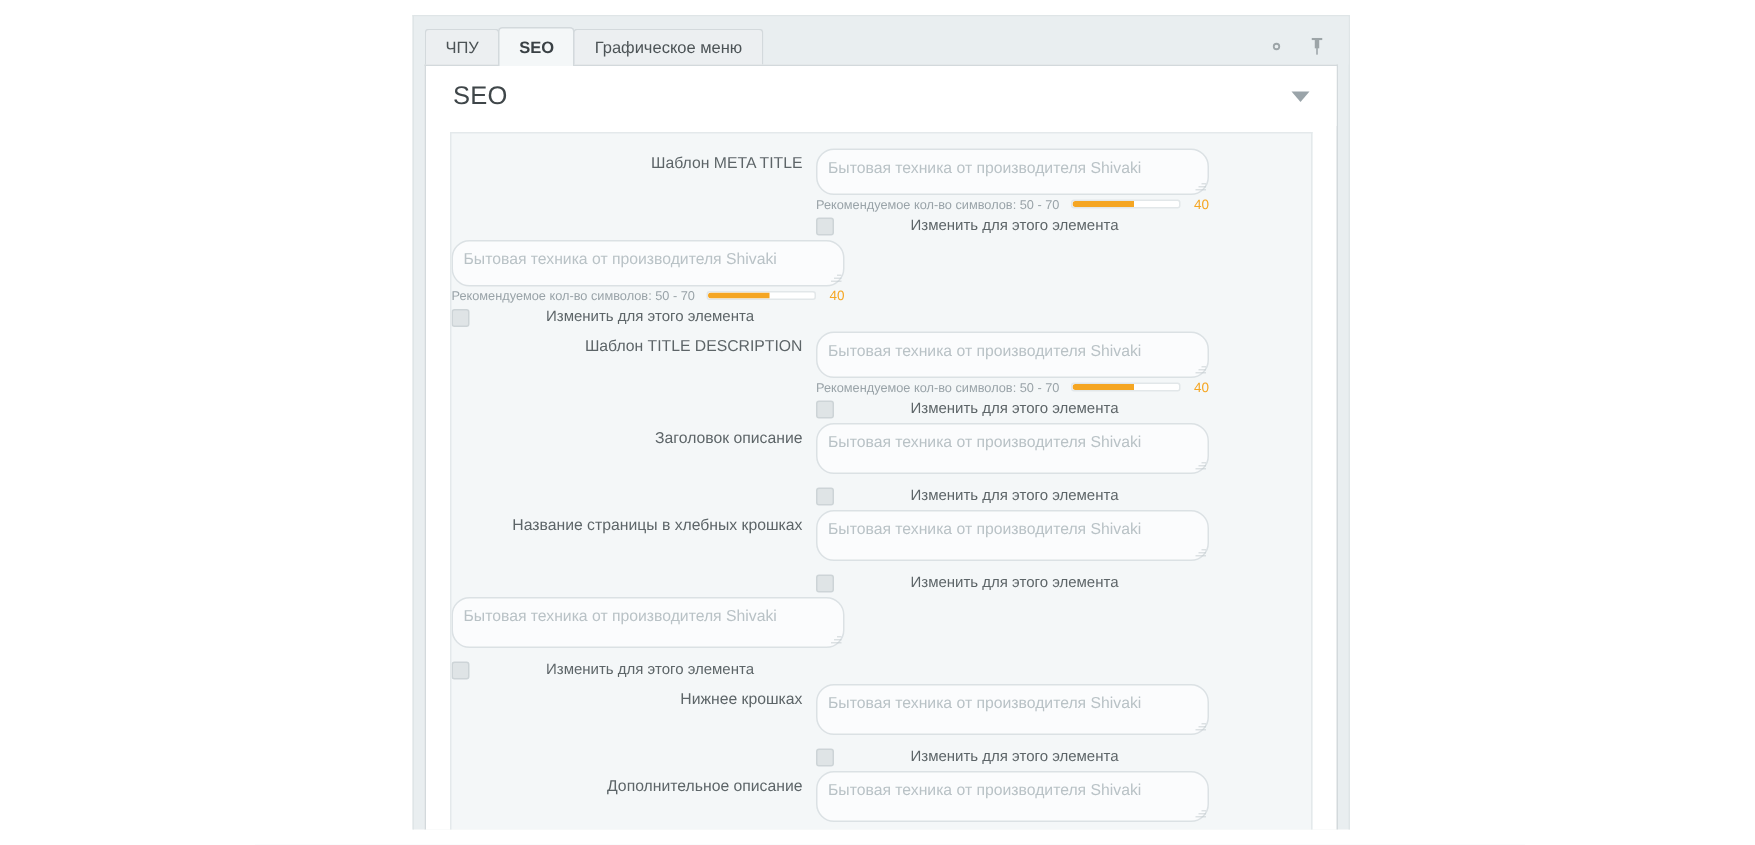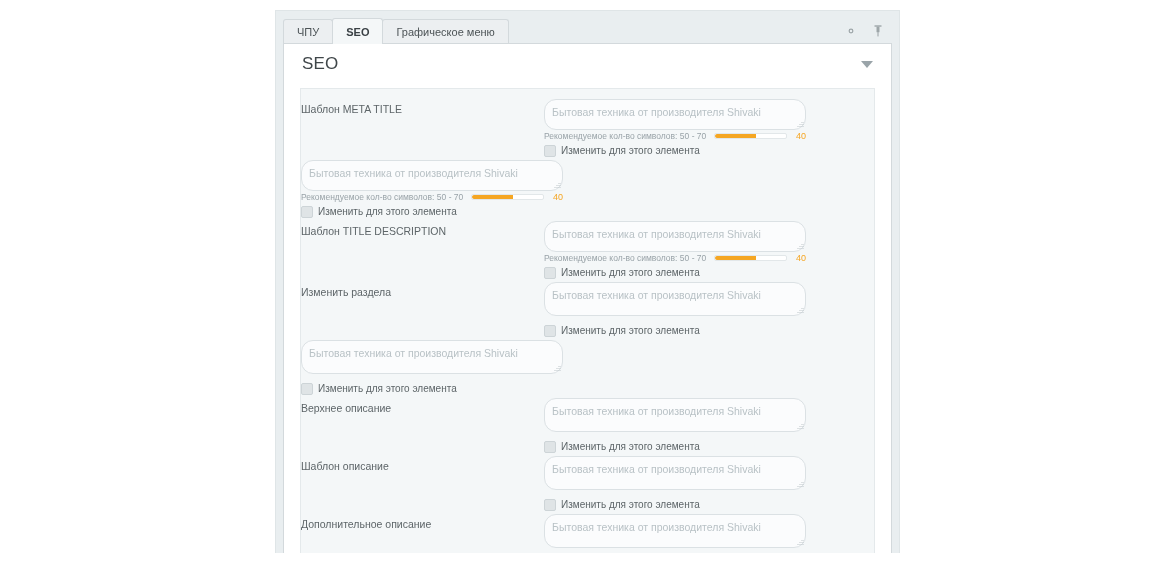--- a/index.html
+++ b/index.html
@@ -155,20 +155,21 @@
 
   .field-row {
     display: flex;
     align-items: flex-start;
     padding: 0 0 0 0;
     margin-bottom: 2px;
   }
 
   .field-label {
     width: 243px;
+    text-align: right;
     padding-right: 9px;
     font-size: 10.5px;
     color: #5d6568;
     line-height: 13px;
     padding-top: 4px;
     box-sizing: border-box;
     white-space: nowrap;
   }
 
   .field-col {
@@ -262,20 +263,21 @@
   }
 
   
   .cb-line {
     display: flex;
     align-items: center;
     width: 262px;
     margin-top: 2px;
     height: 15px;
     cursor: pointer;
+    gap: 46px;
   }
 
   .cb-box {
     width: 10px;
     height: 10px;
     background: #dfe4e6;
     border: 1px solid #cdd4d7;
     border-radius: 2px;
     margin-right: 5px;
     flex: none;
@@ -387,74 +389,74 @@
                   </div>
                   <span class="counter-num">40</span>
                 </div>
                 <label class="cb-line">
                   <span class="cb-box"></span>
                   <span class="cb-text">Изменить для этого элемента</span>
                 </label>
               </div>
             </div>
             <div class="field-row">
-              <div class="field-label">Изменить раздела</div>
+              <div class="field-label">Заголовок описание</div>
               <div class="field-col">
                 <div class="ta-wrap">
                   <textarea class="ta ta-tall" placeholder="Бытовая техника от производителя Shivaki" style=""></textarea>
                   <span class="grip">
                     <i></i>
                     <i></i>
                     <i></i>
                   </span>
                 </div>
                 <div class="spacer-sm"></div>
                 <label class="cb-line">
                   <span class="cb-box"></span>
                   <span class="cb-text">Изменить для этого элемента</span>
                 </label>
               </div>
             </div>
             <div class="field-row">
+              <div class="field-label">Название страницы в хлебных крошках</div>
               <div class="field-col">
                 <div class="ta-wrap">
                   <textarea class="ta ta-tall" placeholder="Бытовая техника от производителя Shivaki" style=""></textarea>
                   <span class="grip">
                     <i></i>
                     <i></i>
                     <i></i>
                   </span>
                 </div>
                 <div class="spacer-sm"></div>
                 <label class="cb-line">
                   <span class="cb-box"></span>
                   <span class="cb-text">Изменить для этого элемента</span>
                 </label>
               </div>
             </div>
             <div class="field-row">
-              <div class="field-label">Верхнее описание</div>
               <div class="field-col">
                 <div class="ta-wrap">
                   <textarea class="ta ta-tall" placeholder="Бытовая техника от производителя Shivaki" style=""></textarea>
                   <span class="grip">
                     <i></i>
                     <i></i>
                     <i></i>
                   </span>
                 </div>
                 <div class="spacer-sm"></div>
                 <label class="cb-line">
                   <span class="cb-box"></span>
                   <span class="cb-text">Изменить для этого элемента</span>
                 </label>
               </div>
             </div>
             <div class="field-row">
-              <div class="field-label">Шаблон описание</div>
+              <div class="field-label">Нижнее крошках</div>
               <div class="field-col">
                 <div class="ta-wrap">
                   <textarea class="ta ta-tall" placeholder="Бытовая техника от производителя Shivaki" style=""></textarea>
                   <span class="grip">
                     <i></i>
                     <i></i>
                     <i></i>
                   </span>
                 </div>
                 <div class="spacer-sm"></div>

